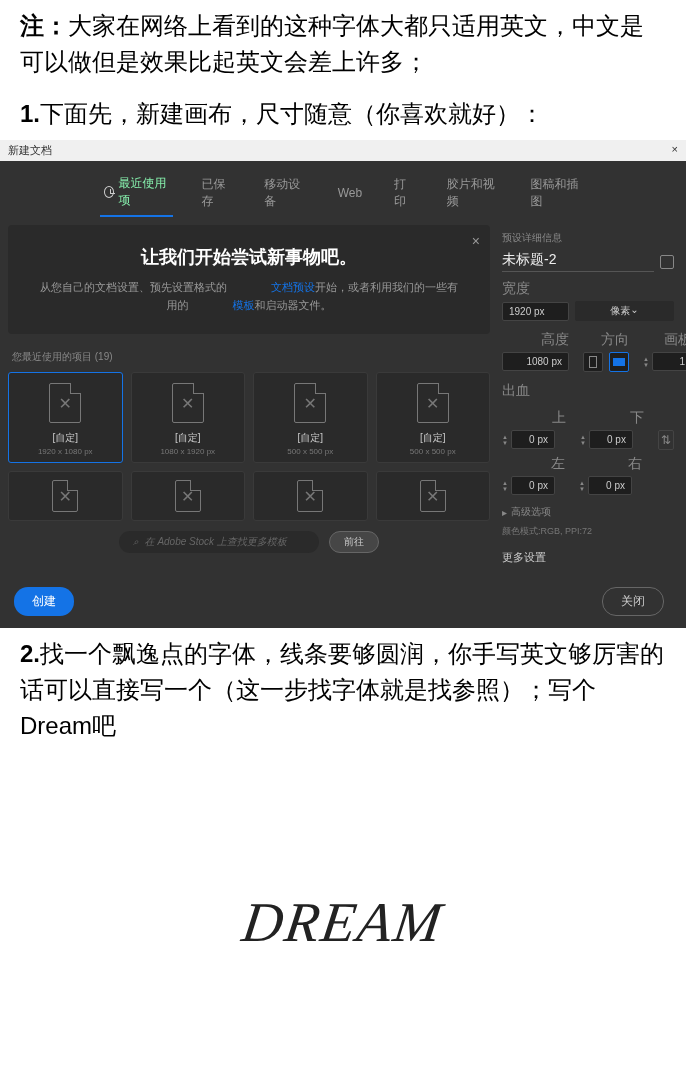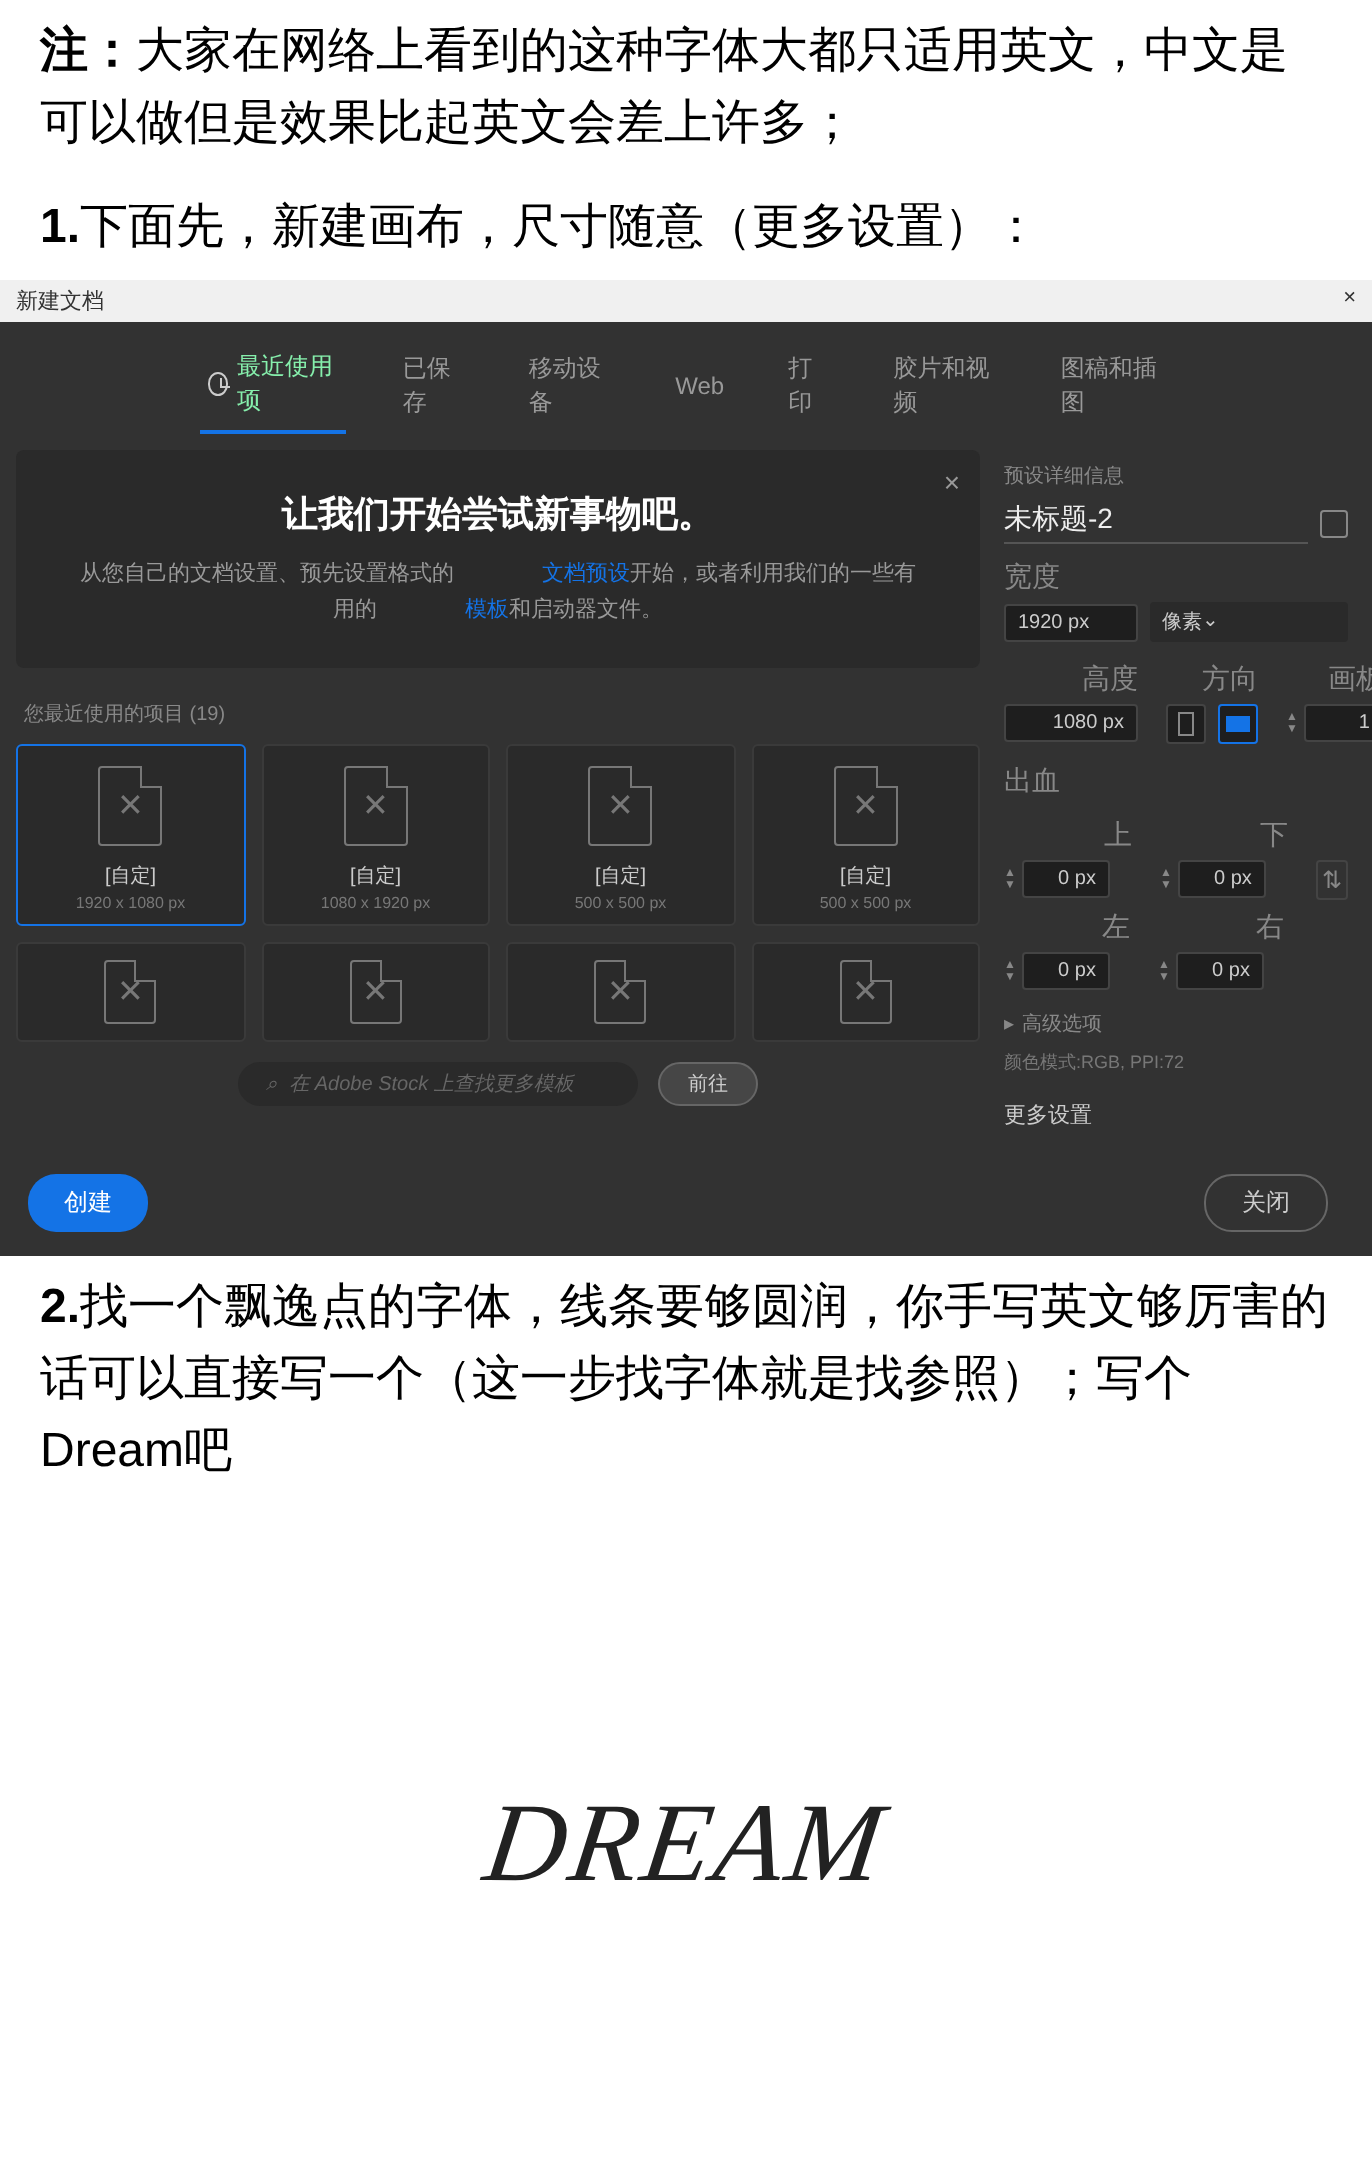--- a/index.html
+++ b/index.html
@@ -205,21 +205,21 @@
   width: 67px;
   border-radius: 2px;
 }
 .rp-select {
   background: #2a2a2a;
   color: #ccc;
   padding: 3px 6px;
   font-size: 10px;
   flex: 1;
   display: flex;
-  justify-content: flex-start;
+  justify-content: center;
   border-radius: 2px;
 }
 .orient-btn {
   width: 20px; height: 20px;
   background: #1e1e1e;
   border: 1px solid #444;
   border-radius: 2px;
   display: flex;
   align-items: center;
   justify-content: center;
@@ -300,21 +300,21 @@
 }
 </style>
 </head>
 <body>
 
 <div class="article-text">
   <span class="note-label">注：</span><span>大家在网络上看到的这种字体大都只适用英文，中文是可以做但是效果比起英文会差上许多；</span>
 </div>
 
 <div class="article-text">
-  <span class="step-label">1.</span><span>下面先，新建画布，尺寸随意（更多设置）：</span>
+  <span class="step-label">1.</span><span>下面先，新建画布，尺寸随意（你喜欢就好）：</span>
 </div>
 
 <div class="dialog">
   <div class="dialog-titlebar">
     <span>新建文档</span>
     <span>×</span>
   </div>
   <div class="tabs">
     <div class="tab active">
         <span class="clock-icon"></span>

